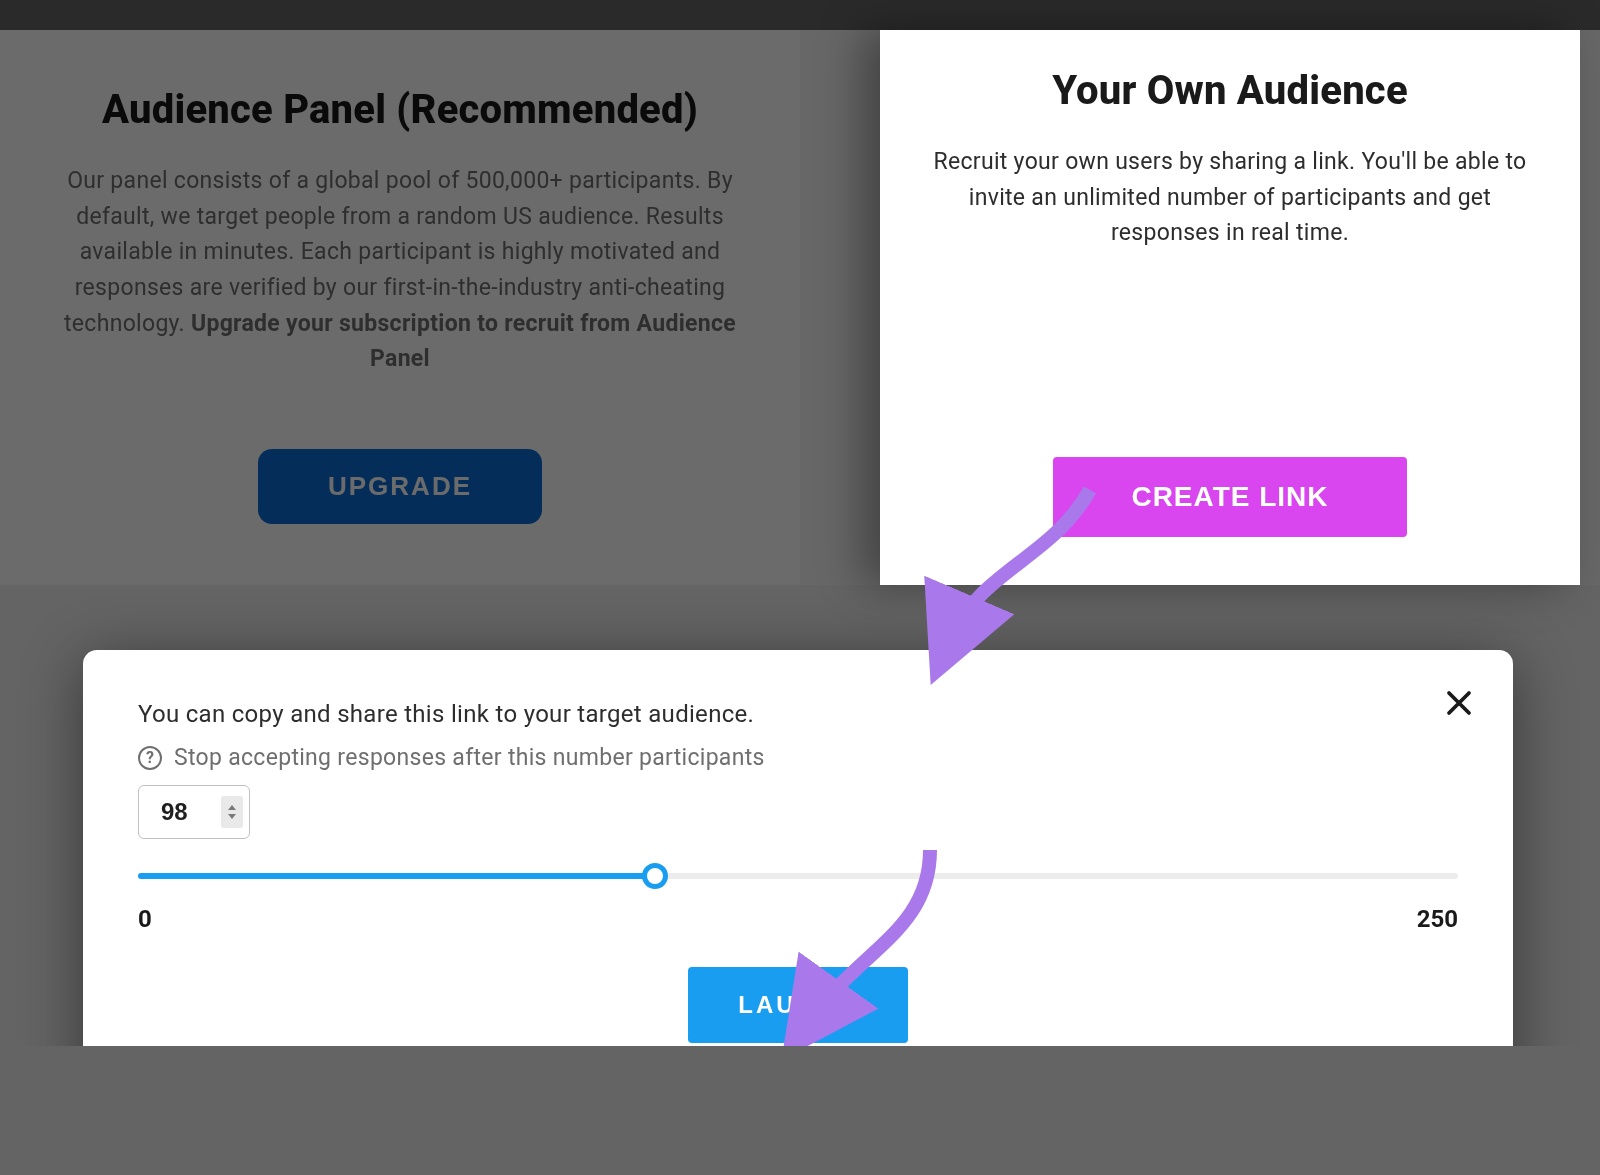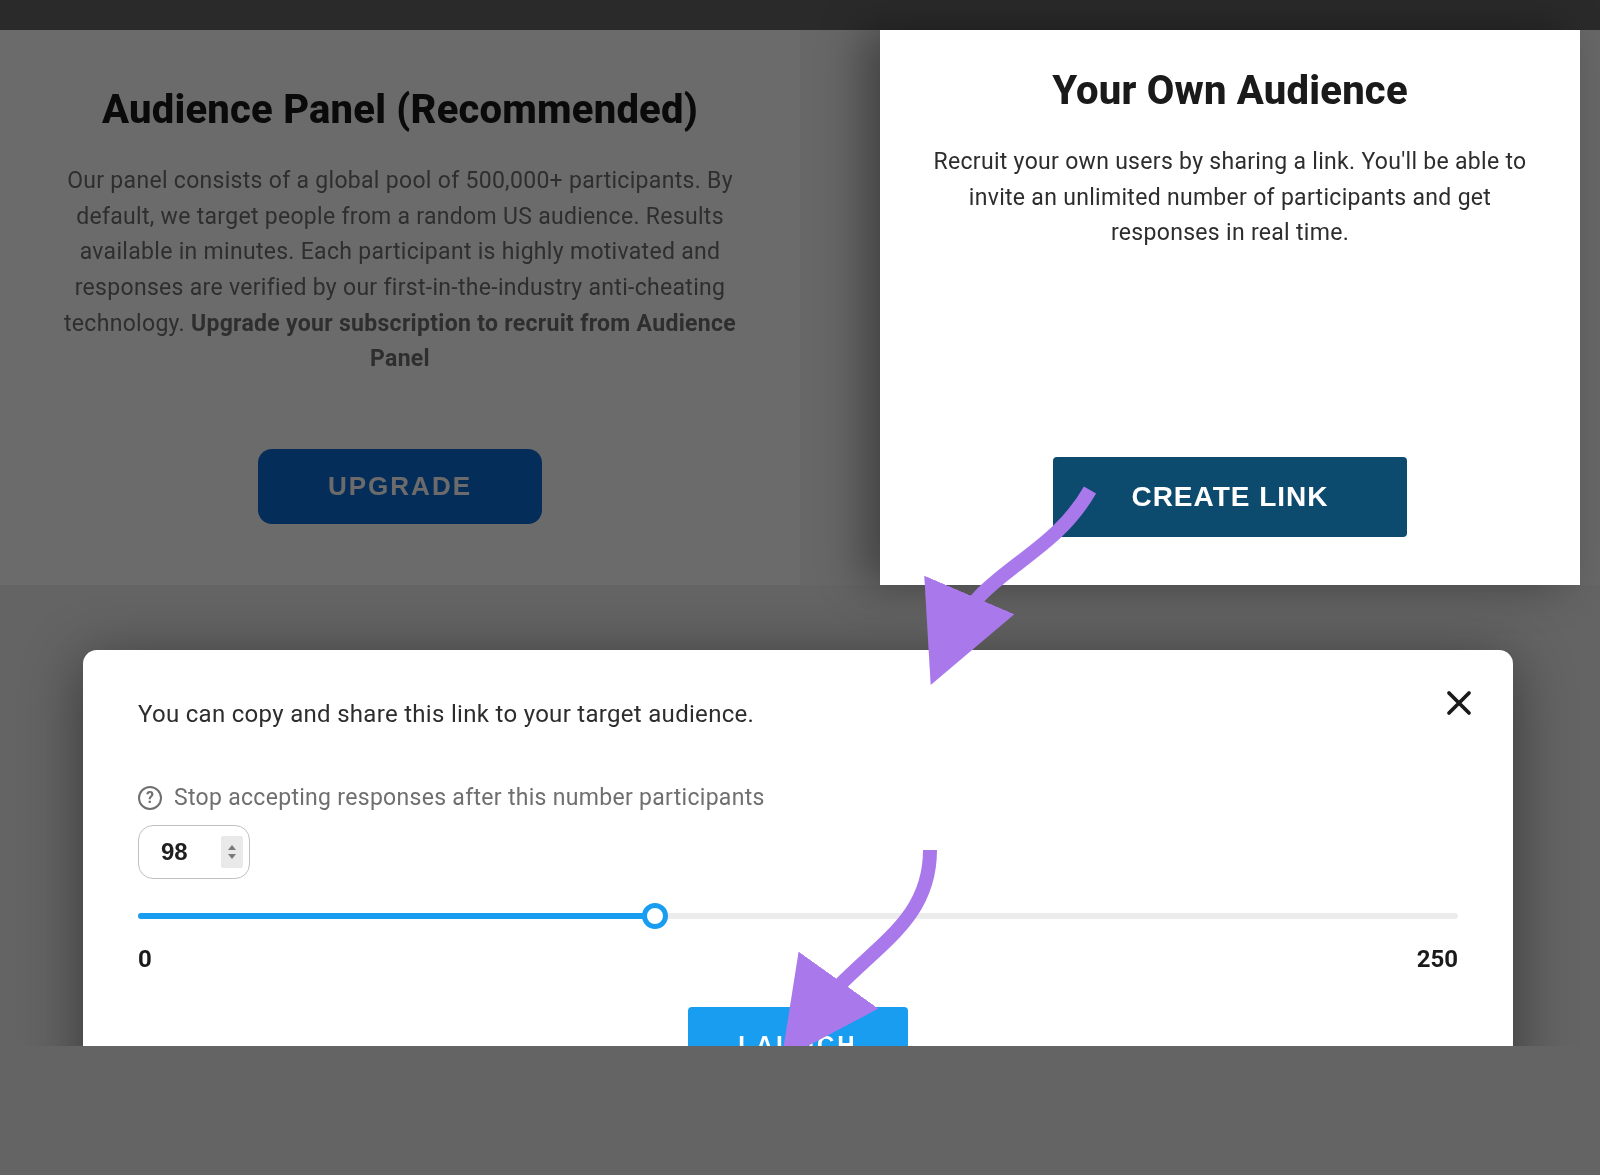--- a/index.html
+++ b/index.html
@@ -21,42 +21,42 @@
   .panel-desc { font-size:23px; line-height:1.55; color:#6f6f6f; letter-spacing:0.3px; max-width:690px; margin:16px auto; }
   .panel-desc .bold { font-weight:700; color:#6f6f6f; }
 
   .upgrade-btn {
     display:inline-block; margin-top:56px; padding:22px 70px; border-radius:14px;
     background:#0a6cd6; color:#ffffff; font-size:26px; font-weight:800; letter-spacing:2px;
     border:none; cursor:pointer;
   }
   .create-btn {
     display:inline-block; margin-top:190px; padding:24px 78px; border-radius:4px;
-    background:#0c4a6e; color:#ffffff; font-size:28px; font-weight:800; letter-spacing:1px;
+    background:#d946ef; color:#ffffff; font-size:28px; font-weight:800; letter-spacing:1px;
     border:none; cursor:pointer;
   }
 
   
   .modal {
     position:absolute; left:83px; top:650px; width:1430px; height:480px;
     background:#ffffff; border-radius:14px; box-shadow:0 10px 60px rgba(0,0,0,0.45);
     padding:50px 55px 40px 55px;
   }
   .modal-close {
     position:absolute; right:36px; top:36px; width:36px; height:36px;
     background:none; border:none; cursor:pointer; color:#1a1a1a;
   }
   .modal-close svg { width:30px; height:30px; }
   .modal-title { font-size:44px; font-weight:800; color:#1a1a1a; margin-bottom:16px; }
-  .modal-sub { font-size:24px; color:#2d2d2d; margin-bottom:56px; letter-spacing:0.3px; }
+  .modal-sub { font-size:24px; color:#2d2d2d; margin-bottom:16px; letter-spacing:0.3px; }
   .stop-row { display:flex; align-items:center; gap:12px; margin-bottom:14px; }
   .help-icon { width:24px; height:24px; border:2px solid #6f6f6f; border-radius:50%; display:flex; align-items:center; justify-content:center; color:#6f6f6f; font-size:16px; font-weight:700; }
   .stop-label { font-size:23px; color:#6f6f6f; letter-spacing:0.3px;text-align:center; }
   .num-wrap {
-    display:inline-flex; align-items:center; border:1px solid #c0c0c0; border-radius:15px;
+    display:inline-flex; align-items:center; border:1px solid #c0c0c0; border-radius:6px;
     padding:10px 6px 10px 22px; margin-bottom:18px;
   }
   .num-input {
     width:56px; border:none; outline:none; font-size:24px; font-weight:600; color:#1f1f1f; background:transparent;
   }
   .spinner { width:22px; height:32px; background:#e9e9e9; border-radius:2px; display:flex; flex-direction:column; justify-content:center; align-items:center; gap:4px; margin-left:4px; }
   .spinner .tri { width:0; height:0; border-left:4px solid transparent; border-right:4px solid transparent; }
   .spinner .up { border-bottom:5px solid #7a7a7a; }
   .spinner .dn { border-top:5px solid #7a7a7a; }
 

